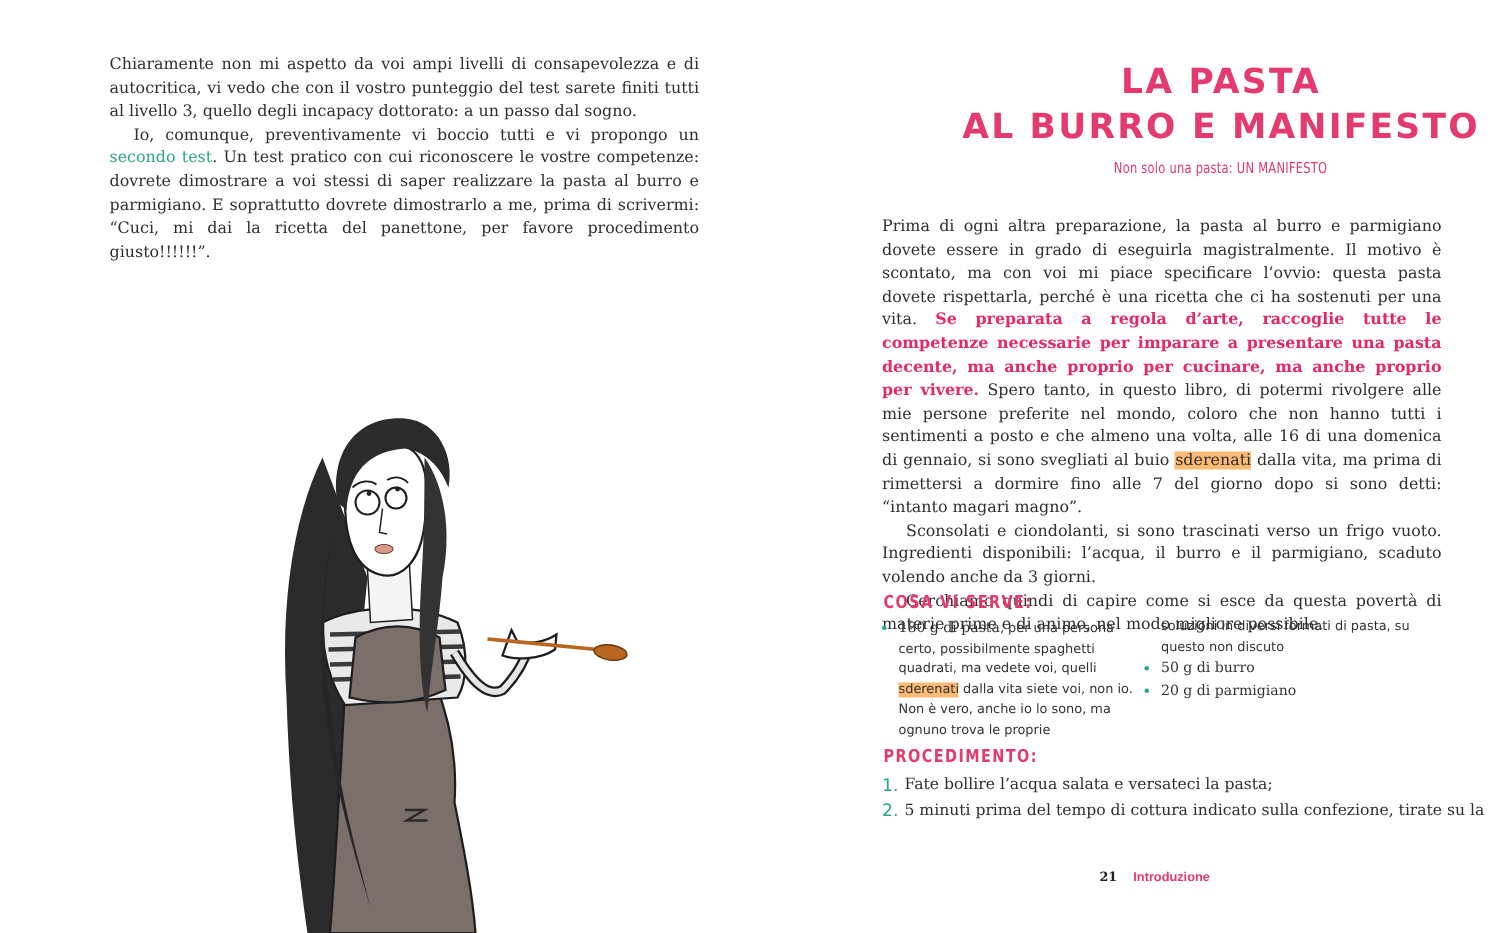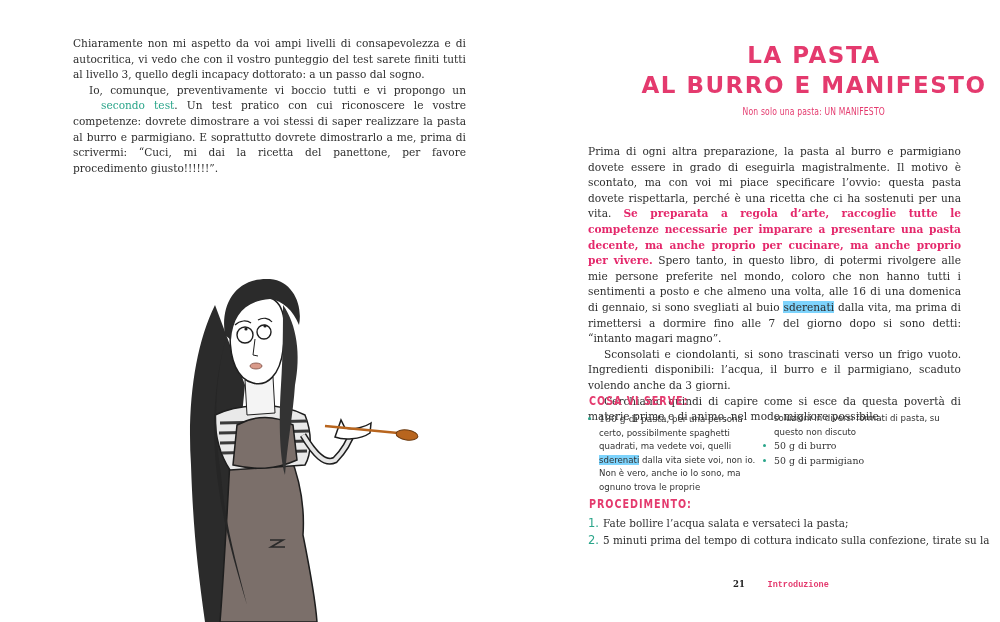--- a/index.html
+++ b/index.html
@@ -13,23 +13,23 @@
 
   .body-text {
     font-family: "DejaVu Serif", serif;
     font-size: 10.6px; line-height: 15.6px; text-align: justify;
     color: #2e2e2e; margin: 0;
   }
   .body-text p { margin: 0; }
   .indent { text-indent: 16px; }
 
   .left-text { position: absolute; left: 73px; top: 36px; width: 393px; }
-  .green { color: #2aa58a; margin-left: 28px; }
+  .green { color: #2aa58a; }
   .pink-bold { color: #e4286b; font-weight: bold; }
-  .highlight { background: #7dd3fc; }
+  .highlight { background: #fdba74; }
 
   .title-block { position: absolute; left: 100px; top: 40px; width: 380px; text-align: center; }
   .title-line {
     font-family: "DejaVu Sans", sans-serif; font-weight: bold; color: #e43a6e;
     font-size: 23px; letter-spacing: 1.5px; line-height: 30px; margin: 0;
   }
   .subtitle {
     font-family: "DejaVu Sans Condensed", "DejaVu Sans", sans-serif; color: #e43a6e;
     font-size: 10px; line-height: 14px; margin-top: 1px; letter-spacing: 0.2px;
     transform: scaleX(0.85); display: inline-block;
@@ -59,22 +59,22 @@
     background: #2aa58a;
   }
   .ing-cont { padding-left: 13px; }
   .ing-serif { font-family: "DejaVu Serif", serif; font-size: 9.4px; }
 
   .steps { position: absolute; left: 64px; top: 515px; width: 380px; }
   .step { position: relative; padding-left: 15px; font-family: "DejaVu Serif", serif; font-size: 10.4px; line-height: 17px; color: #2e2e2e; white-space: nowrap; }
   .step-num { position: absolute; left: 0; top: 0; color: #2aa58a; font-family: "DejaVu Sans", sans-serif; font-size: 11.5px; }
 
   .footer { position: absolute; left: 209px; top: 579px; font-size: 8.5px; }
-  .folio { font-family: "DejaVu Serif", serif; font-weight: bold; color: #222; margin-right: 20px; }
-  .section-name { font-family: Liberation Mono, monospace; color: #e43a6e; font-weight: bold; margin-top: 33px; }
+  .folio { font-family: "DejaVu Serif", serif; font-weight: bold; color: #222; margin-right: 8px; }
+  .section-name { font-family: Liberation Sans, sans-serif; color: #e43a6e; font-weight: bold; margin-top: 33px; }
 
   .illustration { position: absolute; left: 175px; top: 265px; width: 250px; height: 357px; }
 </style>
 </head>
 <body>
 
 <div class="page page-left">
   <div class="body-text left-text">
     <p><span>Chiaramente non mi aspetto da voi ampi livelli di consapevolezza e di autocritica, vi vedo che con il vostro punteggio del test sarete finiti tutti al livello 3, quello degli incapacy dottorato: a un passo dal sogno.</span></p>
     <p class="indent"><span>Io, comunque, preventivamente vi boccio tutti e vi propongo un </span><span class="green">secondo test</span><span>. Un test pratico con cui riconoscere le vostre competenze: dovrete dimostrare a voi stessi di saper realizzare la pasta al burro e parmigiano. E soprattutto dovrete dimostrarlo a me, prima di scrivermi: “Cuci, mi dai la ricetta del panettone, per favore procedimento giusto!!!!!!”.</span></p>
@@ -149,21 +149,21 @@
       <div class="ing-item">
         <span class="dot"></span><span class="ing-serif">180 g di pasta</span><span>, per una persona certo, possibilmente spaghetti quadrati, ma vedete voi, quelli </span><span class="highlight">sderenati</span><span> dalla vita siete voi, non io. Non è vero, anche io lo sono, ma ognuno trova le proprie</span>
       </div>
     </div>
     <div class="ing-col ing-col-2">
       <div class="ing-cont">soluzioni in diversi formati di pasta, su questo non discuto</div>
       <div class="ing-item">
         <span class="dot"></span><span class="ing-serif">50 g di burro</span>
       </div>
       <div class="ing-item">
-        <span class="dot"></span><span class="ing-serif">50 g di parmigiano</span>
+        <span class="dot"></span><span class="ing-serif">20 g di parmigiano</span>
       </div>
     </div>
   </div>
 
   <div class="section-head sh-proc">PROCEDIMENTO:</div>
 
   <div class="steps">
     <div class="step">
       <span class="step-num">1.</span>
       <span>Fate bollire l’acqua salata e versateci la pasta;</span>

